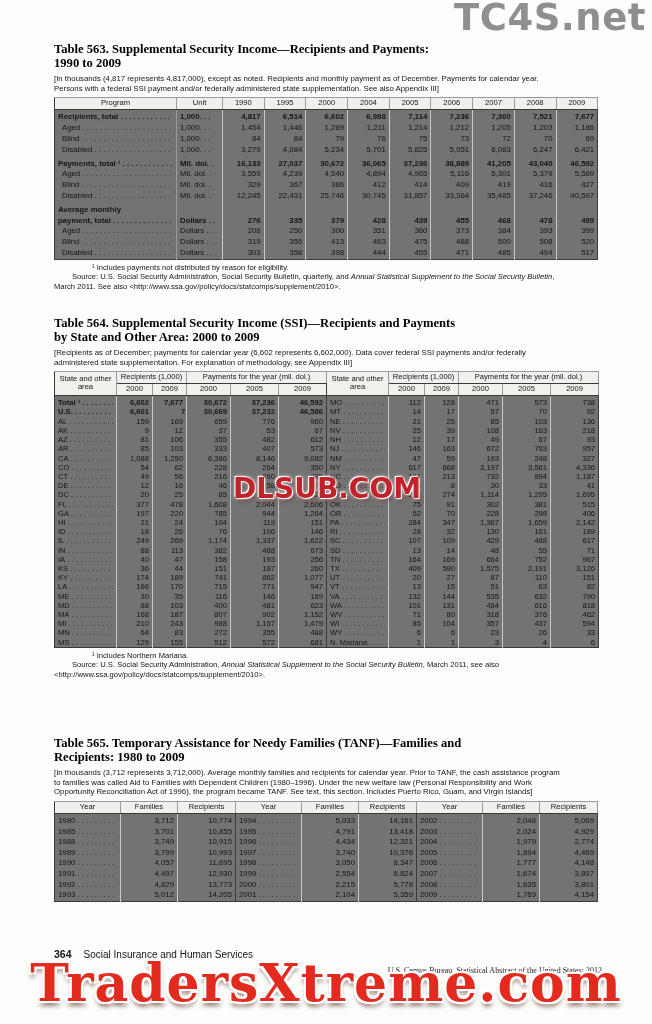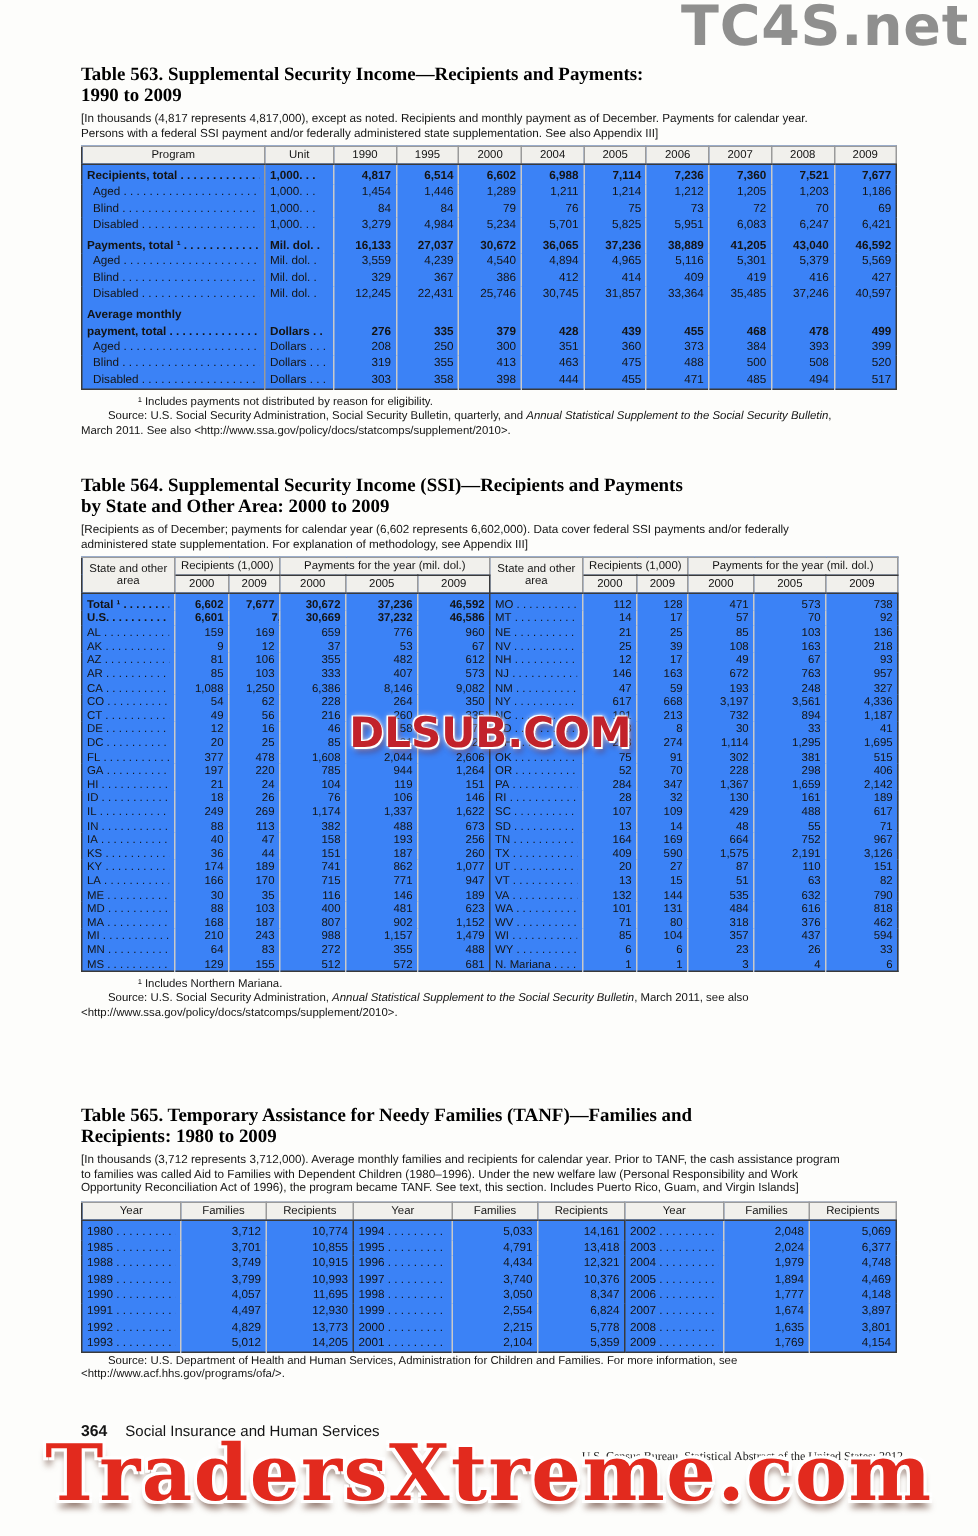--- a/index.html
+++ b/index.html
@@ -5,21 +5,21 @@
   *{box-sizing:border-box;margin:0;padding:0}
   html,body{width:652px;height:1024px}
   body{position:relative;background:#fdfdfb;color:#141414;font-family:"Liberation Sans",sans-serif;overflow:hidden}
   .sec{position:absolute;left:54px;width:507px}
   #sec563{top:42px}
   #sec564{top:316px}
   #sec565{top:736px}
   .t-title{font-family:"Liberation Serif",serif;font-weight:bold;font-size:12.6px;line-height:14px;color:#000}
   .t-note{font-size:7.8px;line-height:9.6px;margin-top:4px}
   table{border-collapse:collapse;width:100%;table-layout:fixed;margin-top:4px}
-  .tbl{border:1px solid #3a3a3a;background:#3b82f6}
+  .tbl{border:1px solid #3a3a3a;background:#737373}
   th{font-size:7.6px;font-weight:normal;text-align:center;vertical-align:middle;background:#f1f0ec;
      border:1px solid #9a9a9a;border-bottom:1px solid #3a3a3a;padding:1px 2px;line-height:8.8px}
   td{font-size:7.8px;padding:0 3px;vertical-align:bottom;border-left:1px solid #c9c9c9;white-space:nowrap;overflow:hidden}
   .tbl th:first-child,.tbl td:first-child{border-left:none}
   td.num{text-align:right}
   td.unit{border-left:1px solid #9a9a9a}
   td.pdiv,th.pdiv{border-left:1px solid #3a3a3a}
   tr.b td{font-weight:bold}
   tr.gap td{padding-top:3px}
   .tbl tbody tr:first-child td{padding-top:2.5px}
@@ -1064,21 +1064,21 @@
           </td>
           <td class="num">4,791</td>
           <td class="num">13,418</td>
           <td class="lblcell pdiv">
             <div class="lwrap">
               <span>2003</span>
               <span class="dots">&nbsp;. . . . . . . . . . . . . . . . . . . . . . . . . . . . . . . . . . . . . . . . . . . . . . . . . .</span>
             </div>
           </td>
           <td class="num">2,024</td>
-          <td class="num">6,377</td>
+          <td class="num">4,929</td>
         </tr>
         <tr>
           <td class="lblcell">
             <div class="lwrap">
               <span>1988</span>
               <span class="dots">&nbsp;. . . . . . . . . . . . . . . . . . . . . . . . . . . . . . . . . . . . . . . . . . . . . . . . . .</span>
             </div>
           </td>
           <td class="num">3,749</td>
           <td class="num">10,915</td>
@@ -1090,21 +1090,21 @@
           </td>
           <td class="num">4,434</td>
           <td class="num">12,321</td>
           <td class="lblcell pdiv">
             <div class="lwrap">
               <span>2004</span>
               <span class="dots">&nbsp;. . . . . . . . . . . . . . . . . . . . . . . . . . . . . . . . . . . . . . . . . . . . . . . . . .</span>
             </div>
           </td>
           <td class="num">1,979</td>
-          <td class="num">4,748</td>
+          <td class="num">2,774</td>
         </tr>
         <tr>
           <td class="lblcell">
             <div class="lwrap">
               <span>1989</span>
               <span class="dots">&nbsp;. . . . . . . . . . . . . . . . . . . . . . . . . . . . . . . . . . . . . . . . . . . . . . . . . .</span>
             </div>
           </td>
           <td class="num">3,799</td>
           <td class="num">10,993</td>
@@ -1224,21 +1224,20 @@
             <div class="lwrap">
               <span>2009</span>
               <span class="dots">&nbsp;. . . . . . . . . . . . . . . . . . . . . . . . . . . . . . . . . . . . . . . . . . . . . . . . . .</span>
             </div>
           </td>
           <td class="num">1,769</td>
           <td class="num">4,154</td>
         </tr>
       </tbody>
   </table>
-  <div class="src">Source: U.S. Department of Health and Human Services, Administration for Children and Families. For more information, see &lt;http://www.acf.hhs.gov/programs/ofa/&gt;.</div>
 </div>
 
 <div id="footer">
   <span class="pg">364</span><span>Social Insurance and Human Services</span>
 </div>
 <div id="pub">U.S. Census Bureau, Statistical Abstract of the United States: 2012</div>
 
 <div id="wm-top">TC4S.net</div>
 <div id="wm-mid">DLSUB.COM</div>
 <div id="wm-bottom">TradersXtreme.com</div>

